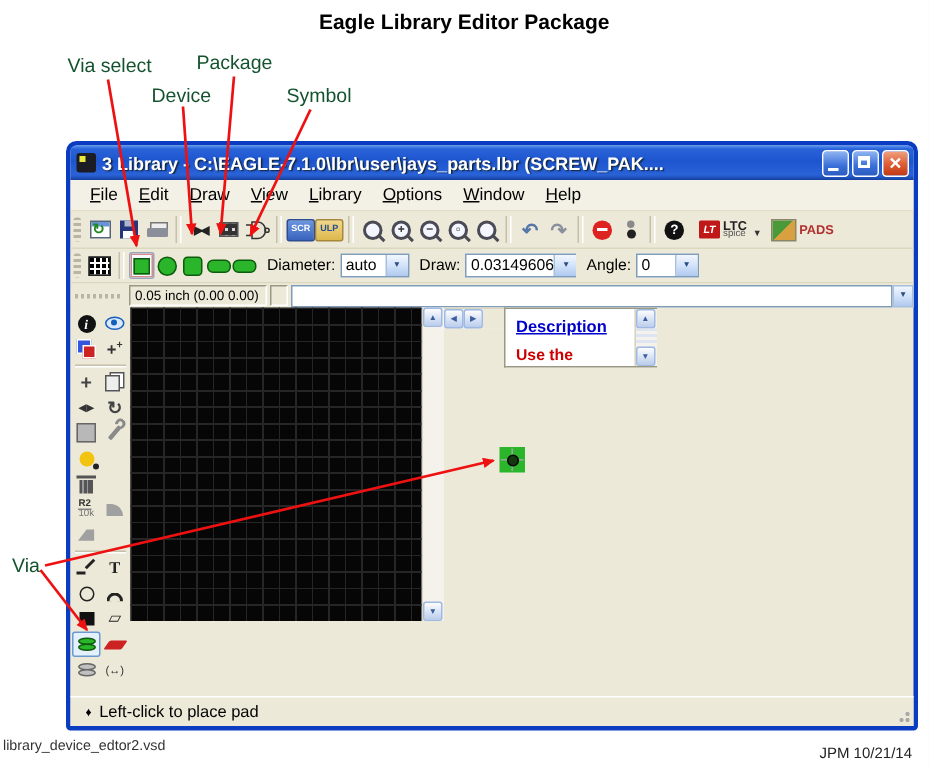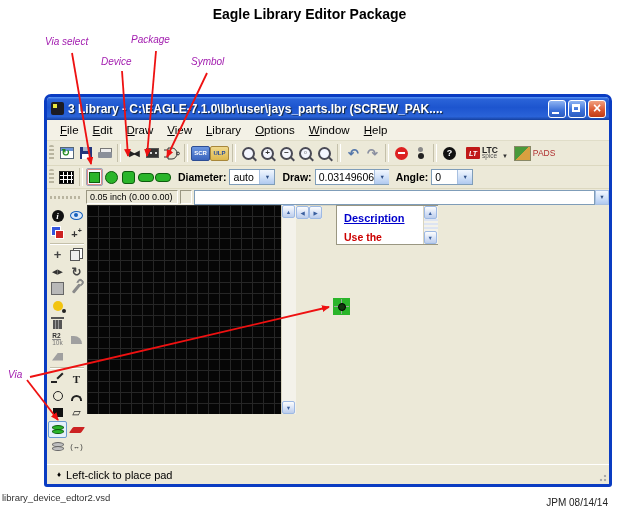--- a/index.html
+++ b/index.html
@@ -2,21 +2,21 @@
 <html><head>
 <meta charset="utf-8">
 <style>
   html,body{margin:0;padding:0;background:#fff;}
   .page{position:relative;width:619px;height:514px;background:#ffffff;
         font-family:"Liberation Sans",sans-serif;overflow:hidden;}
 
   
   .main-title{position:absolute;left:0;top:6px;width:100%;text-align:center;
               font-size:14px;font-weight:bold;color:#000;}
-  .callout{position:absolute;font-size:10px;color:#a21caf;font-style:italic;}
+  .callout{position:absolute;font-size:13px;color:#14532d;}
   .co-via-select{left:45px;top:36px;}
   .co-package{left:131px;top:34px;}
   .co-device{left:101px;top:56px;}
   .co-symbol{left:191px;top:56px;}
   .co-via{left:8px;top:369px;}
   .arrow-layer{position:absolute;left:0;top:0;width:619px;height:514px;
                pointer-events:none;z-index:60;}
   .footnote-left{position:absolute;left:2px;top:492px;font-size:9.5px;color:#333;}
   .footnote-right{position:absolute;right:11px;top:497px;font-size:10px;color:#222;}
 
@@ -95,34 +95,34 @@
   .btn-ltc{display:flex;align-items:flex-end;gap:2px;padding:1px 3px;margin-left:4px;}
   .ltc-logo{width:14px;height:12px;background:#c01818;color:#fff;font-style:italic;font-weight:bold;
             font-size:7px;display:flex;align-items:center;justify-content:center;border-radius:1px;}
   .ltc-txt{display:flex;flex-direction:column;line-height:6px;}
   .ltc-name{font-size:8.5px;font-weight:bold;color:#222;}
   .ltc-sub{font-size:6.5px;color:#555;}
   .caret{font-size:6px;color:#333;margin-left:2px;}
   .btn-pads{display:flex;align-items:center;gap:2px;padding:1px 3px;}
   .pads-ic{width:15px;height:13px;background:linear-gradient(135deg,#4a9a3a 0 50%,#d8a040 50% 100%);
            border:1px solid #886;position:relative;}
-  .pads-txt{font-size:8.5px;font-weight:normal;color:#b03030;}
+  .pads-txt{font-size:8.5px;font-weight:bold;color:#b03030;}
 
   .ic-grid{width:13px;height:11px;background-color:#000;
            background-image:repeating-linear-gradient(to right,transparent 0 3px,#fff 3px 4px),
                             repeating-linear-gradient(to bottom,transparent 0 3px,#fff 3px 4px);
            border:1px solid #222;}
   .shape-btn{width:17px;height:18px;display:flex;align-items:center;justify-content:center;flex:0 0 17px;}
   .shape-btn.selected{background:#f6f9ff;border:1px solid #9aa4b8;box-sizing:border-box;border-radius:2px;
                       box-shadow:inset 0 0 0 1px #d88;}
   .sh-square{width:9px;height:9px;background:#2ab52a;border:1px solid #0d5c0d;}
   .sh-round{width:11px;height:11px;background:#2ab52a;border:1px solid #0d5c0d;border-radius:50%;}
   .sh-oct{width:11px;height:11px;background:#2ab52a;border:1px solid #0d5c0d;border-radius:3px;}
   .sh-long{width:14px;height:7px;background:#2ab52a;border:1px solid #0d5c0d;border-radius:4px;}
-  .param-label{font-size:10.5px;color:#000;margin:0 3px 0 7px;font-weight:bold;}
+  .param-label{font-size:10.5px;color:#000;margin:0 3px 0 7px;}
   .combo{display:flex;align-items:center;background:#fff;border:1px solid #7f9db9;height:16px;
          font-size:10.5px;padding-left:3px;box-sizing:border-box;}
   .combo .val{flex:1;}
   .cbtn{width:14px;height:14px;margin:0;background:linear-gradient(#f2f7fe,#cfe0f8 55%,#b0c9ef);
         border-left:1px solid #a8c0e0;display:flex;align-items:center;justify-content:center;
         font-size:5.5px;color:#2c4d84;flex:0 0 14px;}
 
   
   .cmdrow{height:16px;flex:0 0 16px;display:flex;align-items:center;background:#ece9d8;}
   .coordbox{width:92px;height:14px;flex:0 0 92px;border:1px solid;border-color:#9a9782 #fff #fff #9a9782;
@@ -538,14 +538,14 @@
     </defs>
     <line x1="72" y1="53" x2="91" y2="164" stroke="#ee1111" stroke-width="1.8" marker-end="url(#ah)"></line>
     <line x1="122" y1="71" x2="128" y2="156" stroke="#ee1111" stroke-width="1.8" marker-end="url(#ah)"></line>
     <line x1="156" y1="51" x2="147" y2="156" stroke="#ee1111" stroke-width="1.8" marker-end="url(#ah)"></line>
     <line x1="207" y1="73" x2="167" y2="157" stroke="#ee1111" stroke-width="1.8" marker-end="url(#ah)"></line>
     <line x1="27" y1="380" x2="58" y2="420" stroke="#ee1111" stroke-width="1.8" marker-end="url(#ah)"></line>
     <line x1="30" y1="377" x2="329" y2="307" stroke="#ee1111" stroke-width="1.8" marker-end="url(#ah)"></line>
   </svg>
 
   <div class="footnote-left">library_device_edtor2.vsd</div>
-  <div class="footnote-right">JPM 08/14/14</div>
+  <div class="footnote-right">JPM 10/21/14</div>
 </div>
 
 </body></html>

